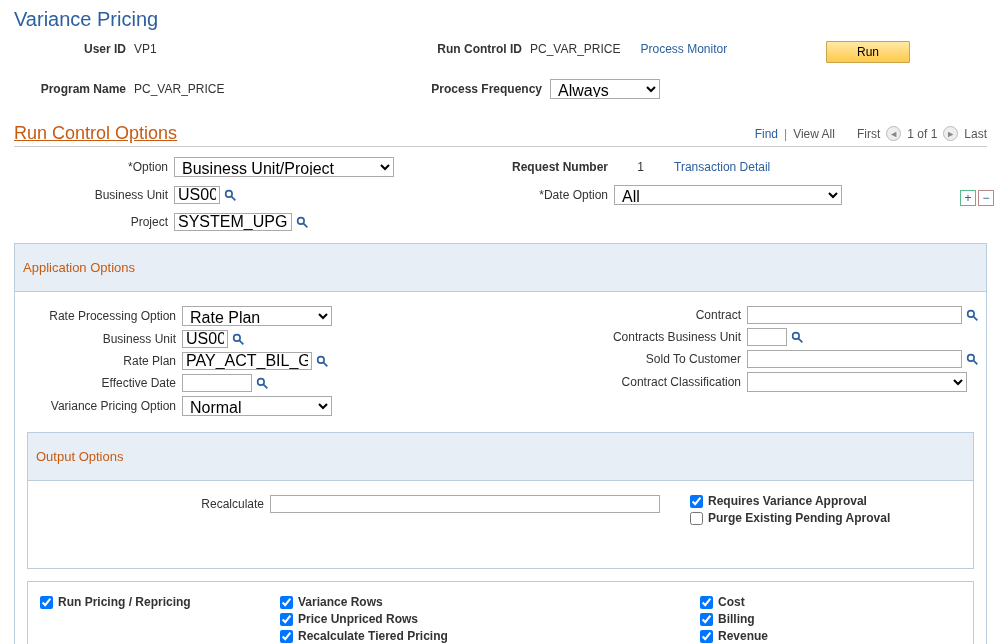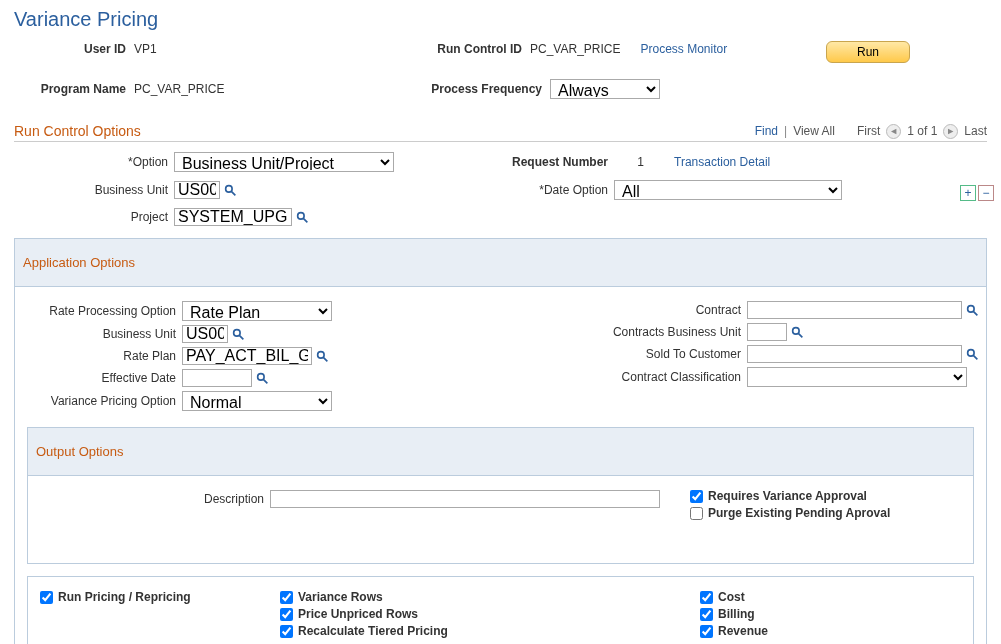--- a/index.html
+++ b/index.html
@@ -2,26 +2,26 @@
 <html><head>
 <meta charset="utf-8">
 <style>
 * { box-sizing: border-box; margin: 0; padding: 0; }
 body { font-family: Arial, sans-serif; font-size: 12px; color: #333; background: #fff; padding: 8px 14px; width: 1001px; }
 .page-title { font-size: 20px; color: #2b5f9e; font-weight: normal; margin-bottom: 10px; }
 .header-row { display: flex; align-items: center; margin-bottom: 6px; }
 .header-label { text-align: right; width: 120px; padding-right: 8px; font-weight: bold; color: #333; }
 .header-val { color: #333; }
 .header-grid { display: grid; grid-template-columns: 400px 380px 200px; gap: 16px; align-items: center; }
-.run-btn { background: linear-gradient(#ffe8a6, #ffc94a); border: 1px solid #c9a54e; padding: 3px 30px; font-size: 12px; cursor: pointer; border-radius: 6px; }
+.run-btn { background: linear-gradient(#ffe8a6, #ffc94a); border: 1px solid #c9a54e; padding: 3px 30px; font-size: 12px; cursor: pointer; border-radius: 1px; }
 select, input[type="text"] { border: 1px solid #aaa; font-size: 16px; padding: 1px 3px; background: #fff; font-family: Liberation Sans, sans-serif; }
 select { height: 20px; }
 input[type="text"] { height: 18px; }
 .link { color: #2b5f9e; text-decoration: none; cursor: pointer; }
-.section-header { color: #c75b12; font-size: 14px; margin: 14px 0 6px 0; font-weight: normal; }
+.section-header { color: #c75b12; font-size: 18px; margin: 14px 0 6px 0; font-weight: normal; text-decoration: underline; }
 .section-bar { display: flex; justify-content: space-between; align-items: center; border-bottom: 1px solid #ccc; padding-bottom: 2px; }
 .nav-links { font-size: 12px; color: #555; display: flex; gap: 6px; align-items: center; }
 .nav-arrow { display: inline-flex; width: 15px; height: 15px; border-radius: 50%; background: #eee; border: 1px solid #bbb; align-items: center; justify-content: center; font-size: 9px; color: #888; cursor: pointer; }
 .form-row { display: flex; align-items: center; margin: 4px 0; }
 .form-label { text-align: right; padding-right: 6px; color: #333; }
 .lookup-icon { display: inline-block; cursor: pointer; margin-left: 4px; color: #2b5f9e; }
 .lookup-icon svg { width: 13px; height: 13px; vertical-align: middle; }
 .box { border: 1px solid #bcd; margin-top: 8px; }
 .box-header { background: #e8eef5; border-bottom: 1px solid #bcd; padding: 16px 8px; color: #c75b12; font-size: 13px; }
 .box-body { padding: 10px 12px; }
@@ -194,21 +194,21 @@
           </div>
       </div>
     </div>
 
     <div class="box" style="margin-top:12px">
       <div class="box-header">Output Options</div>
       <div class="box-body" style="padding-bottom:40px">
         <div style="display:grid;grid-template-columns:640px 280px;gap:10px">
           <div>
             <div class="form-row">
-                <div class="form-label" style="width:230px">Description</div>
+                <div class="form-label" style="width:230px">Recalculate</div>
                 <input type="text" style="width: 390px;" value="">
               </div>
           </div>
           <div>
             <div class="chk-row">
                 <input type="checkbox" checked="" style="">
                 <span style="font-weight:bold">Requires Variance Approval</span>
               </div>
             <div class="chk-row">
                 <input type="checkbox" style="">

